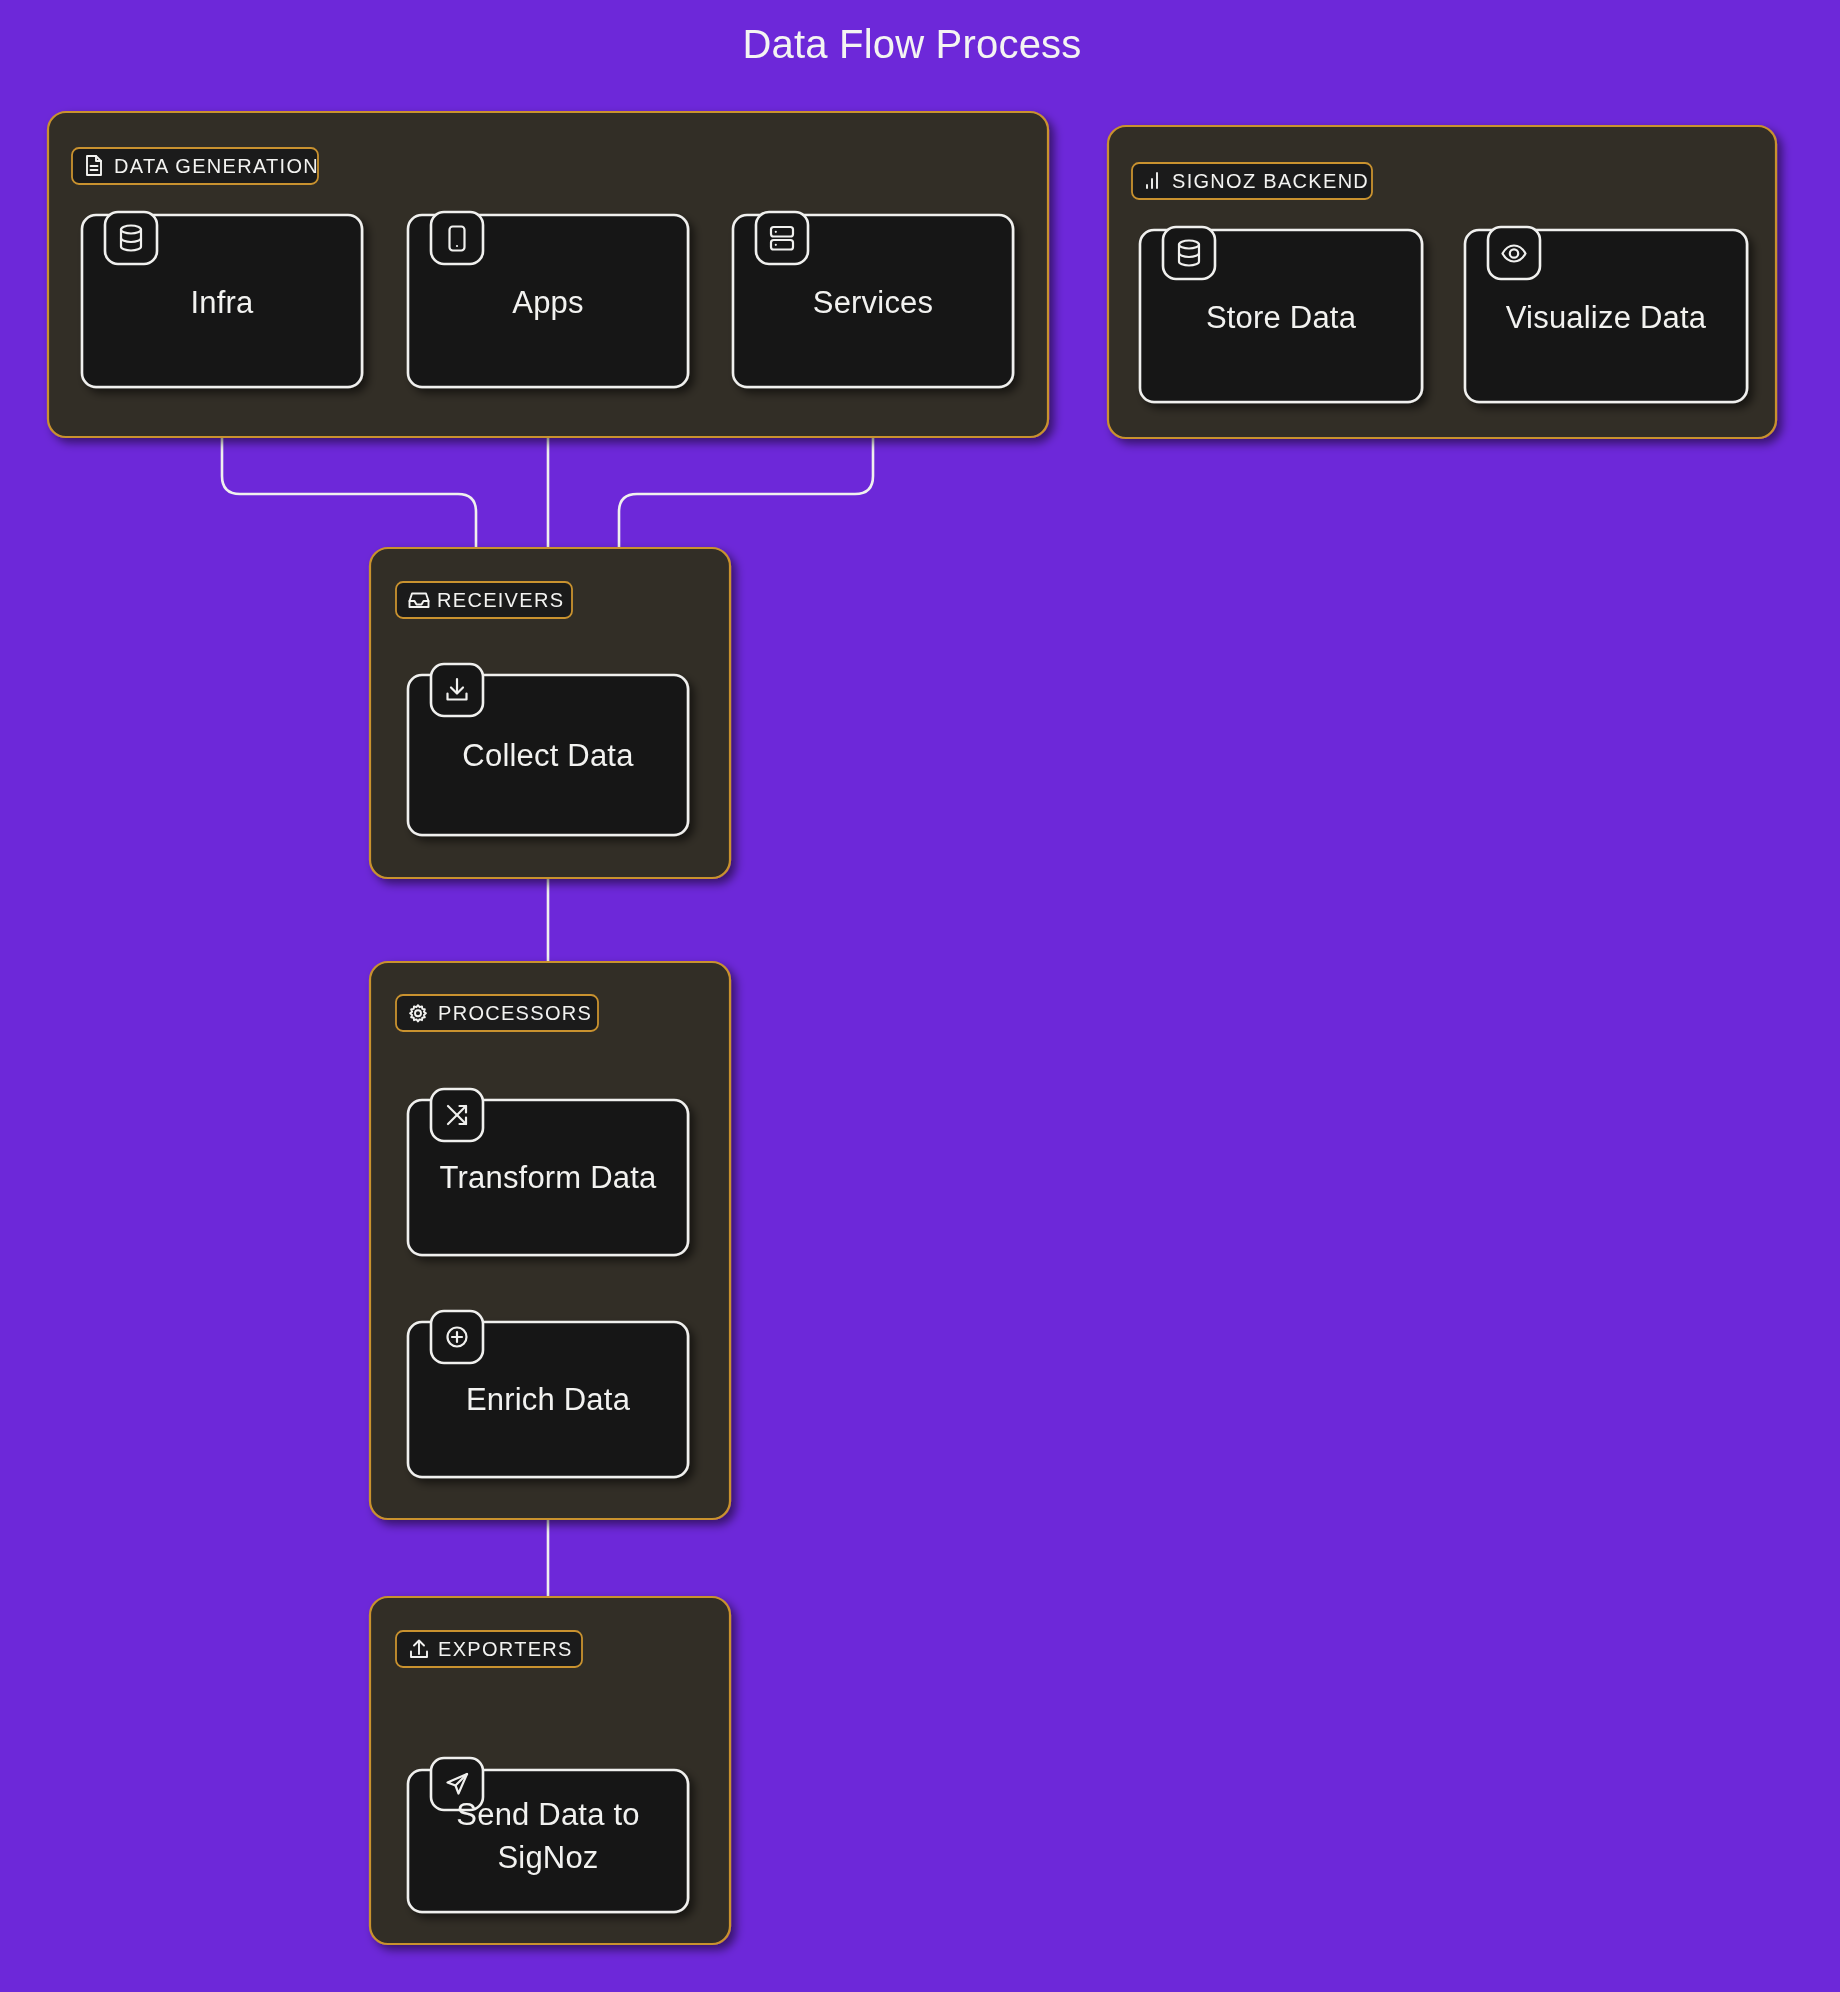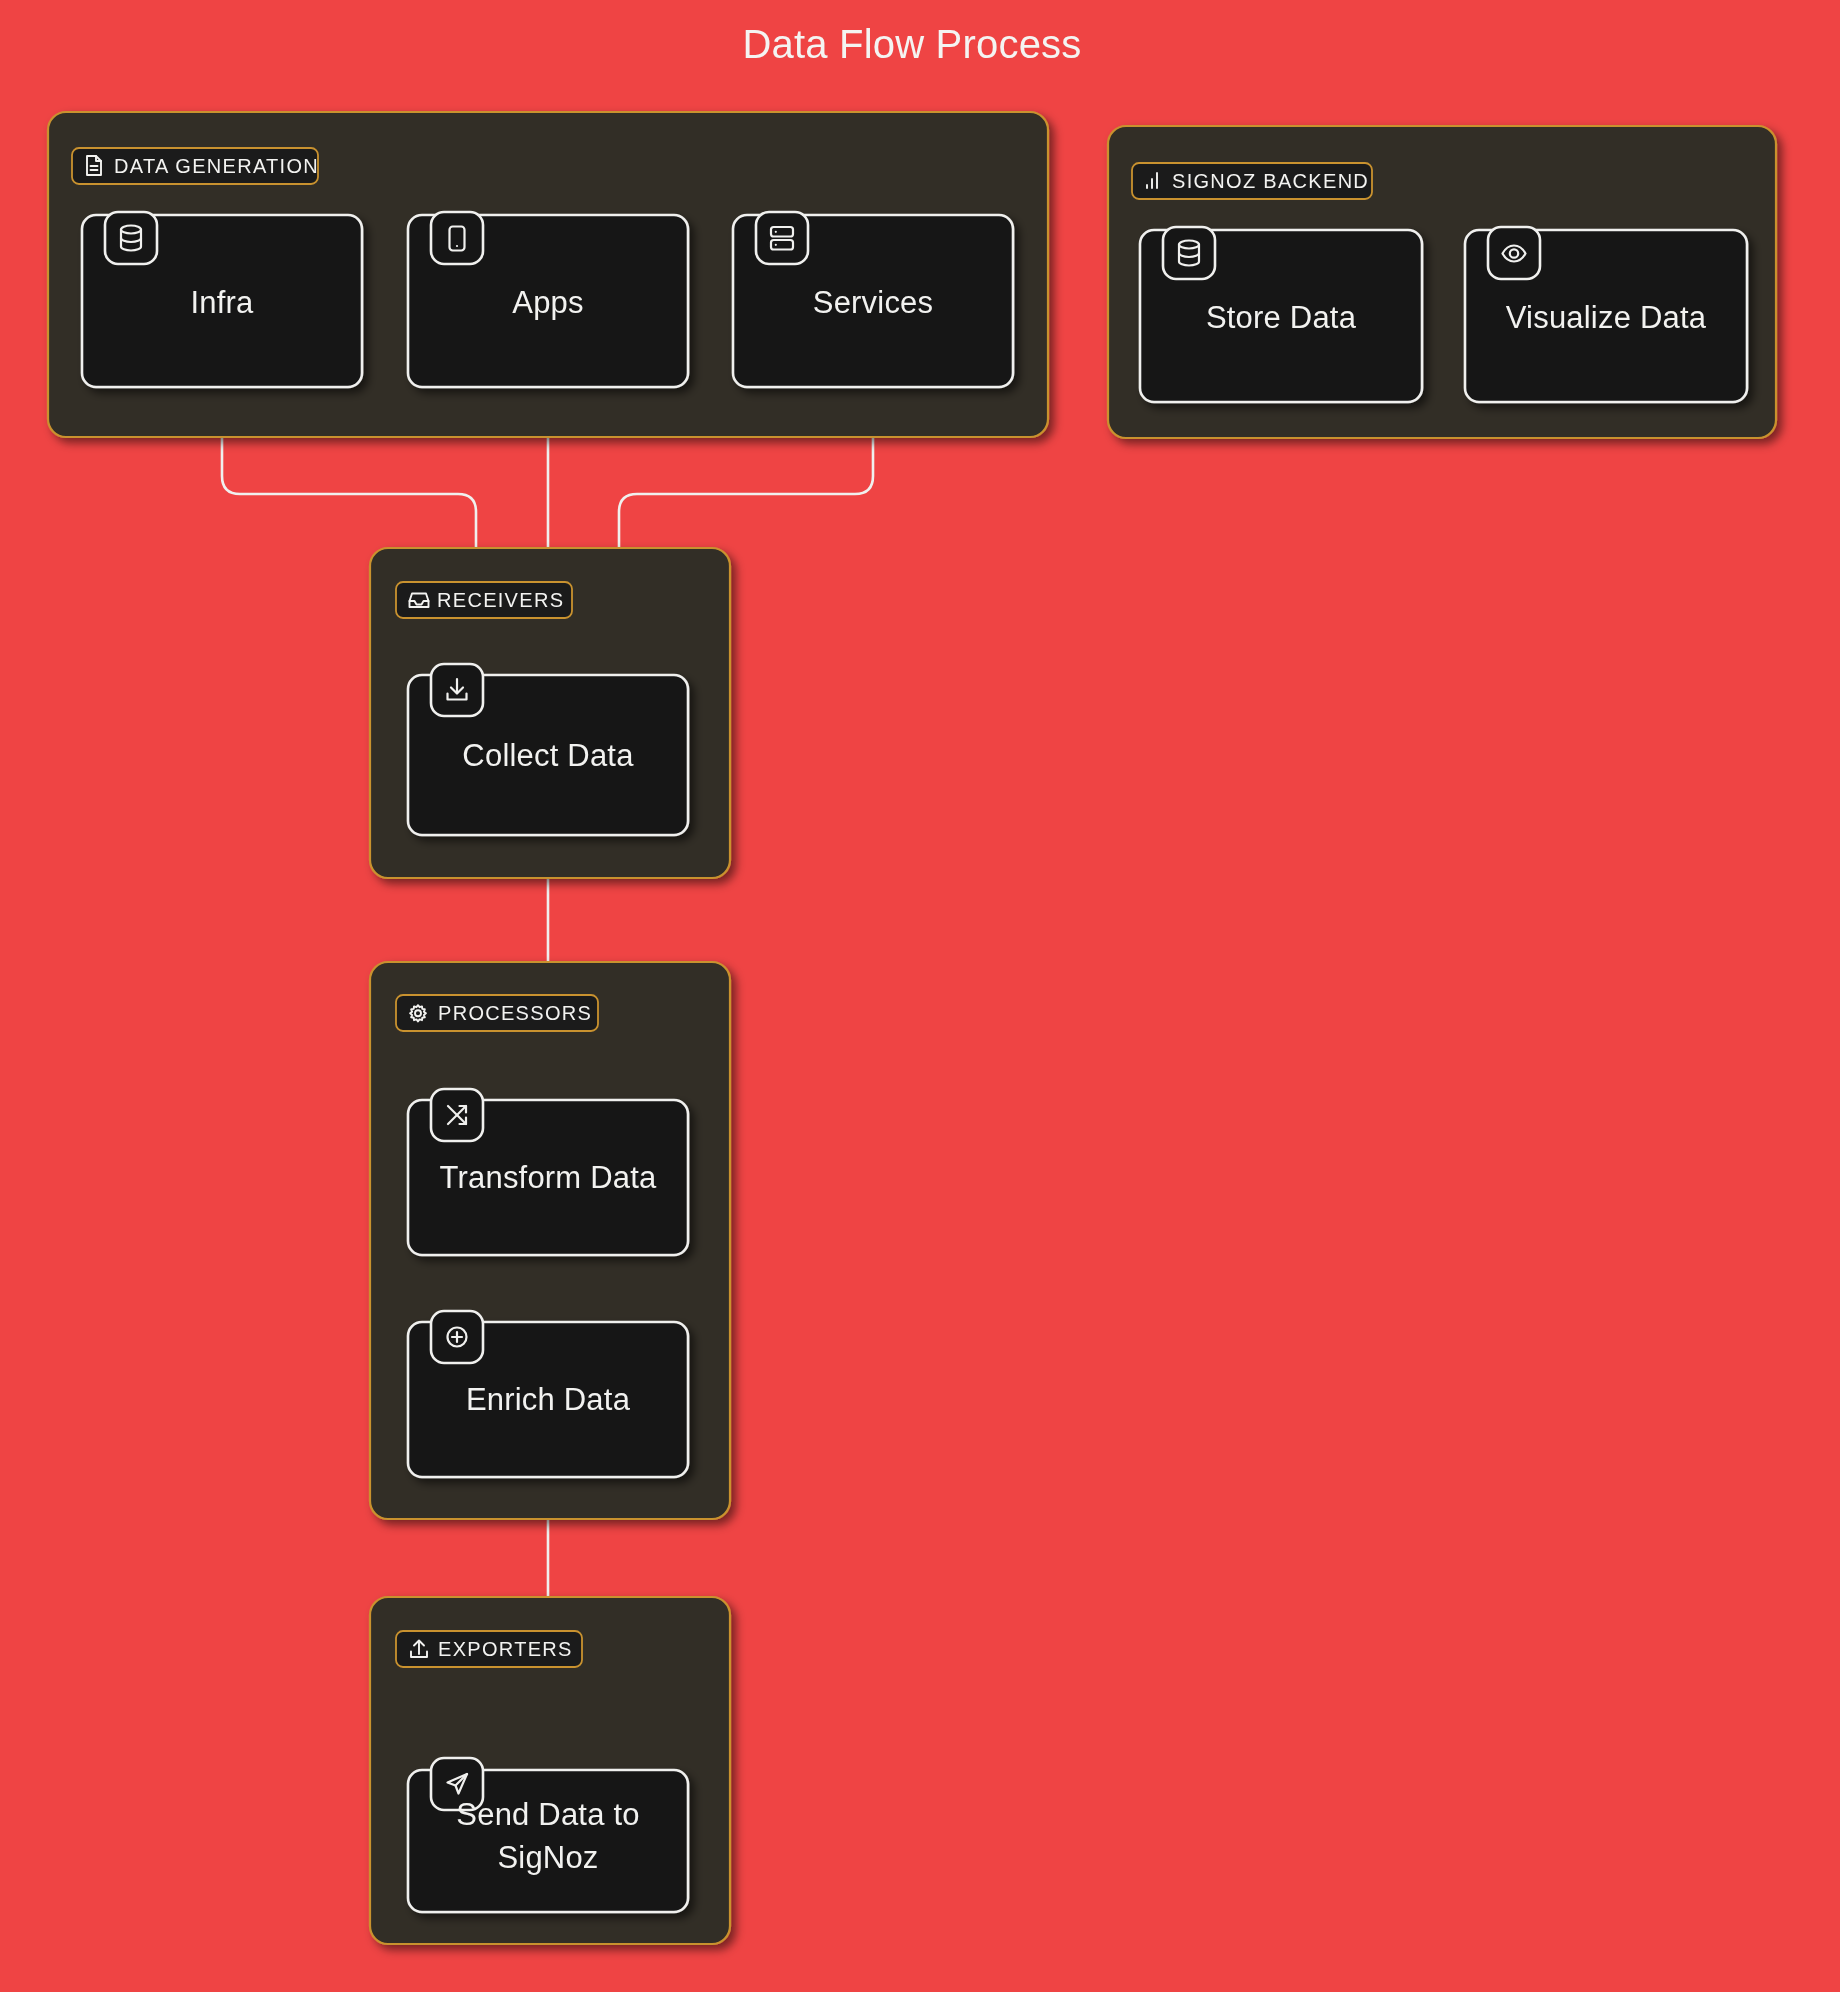--- a/index.html
+++ b/index.html
@@ -12,21 +12,21 @@
     width: 1840px;
     height: 1992px;
     overflow: hidden;
     font-family: "Liberation Sans", sans-serif;
     color: #f2f2f0;
   }
   #stage {
     position: relative;
     width: 1840px;
     height: 1992px;
-    background: #ef4444;
+    background: #6d28d9;
   }
   #diagram {
     position: absolute;
     left: 0;
     top: 0;
     width: 1840px;
     height: 1992px;
     display: block;
   }
   .ttl {

